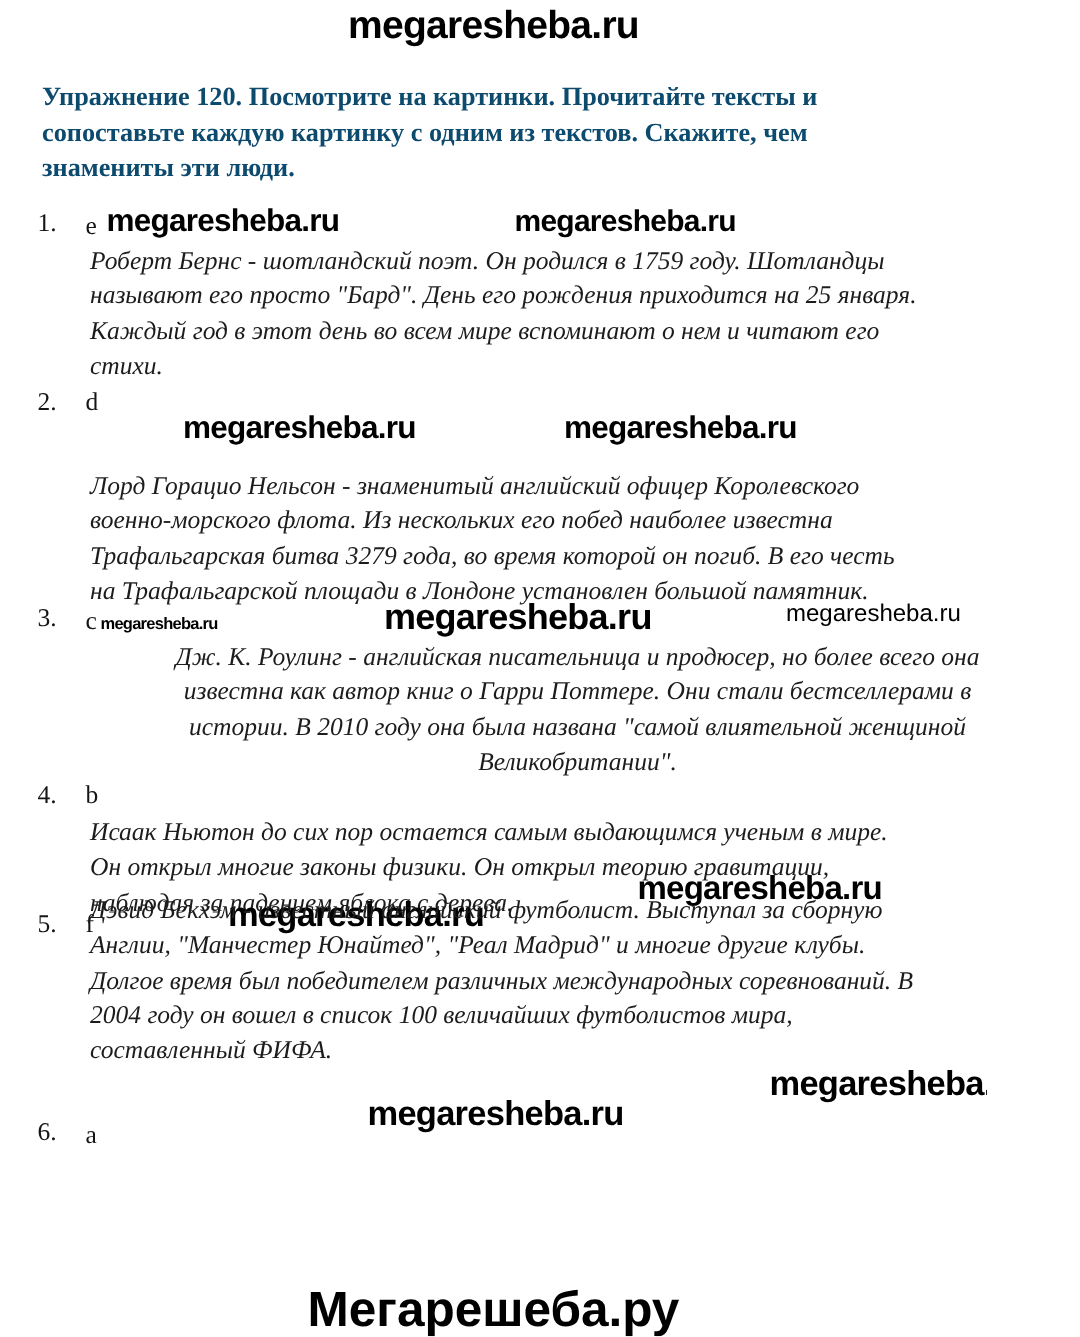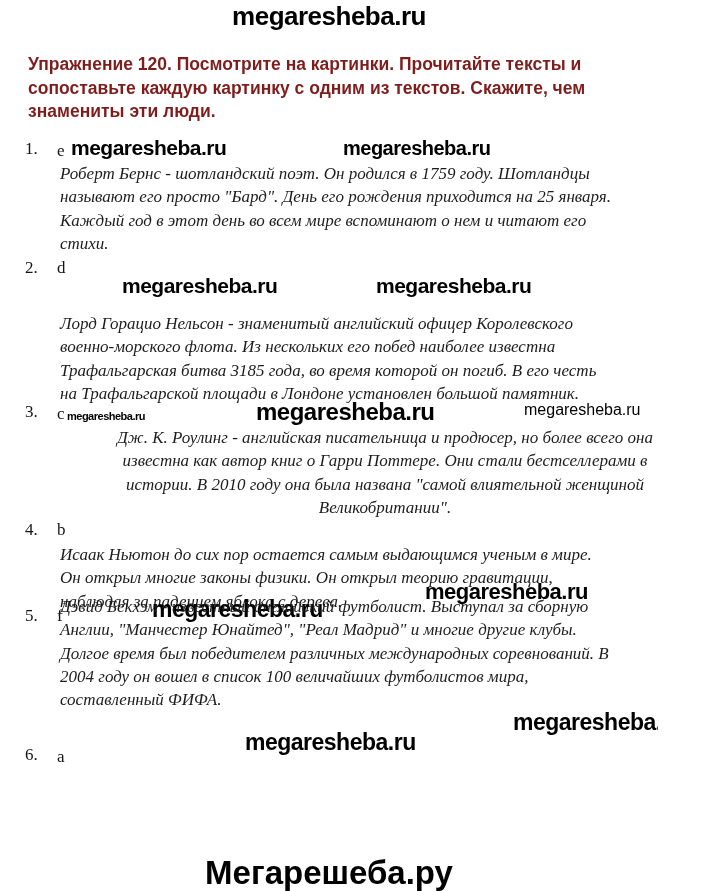--- a/index.html
+++ b/index.html
@@ -37,25 +37,25 @@
     font-weight: bold;
     font-size: 26px;
     letter-spacing: -0.5px;
     color: #000000;
   }
 
   .exercise-heading {
     position: absolute;
     left: 28px; top: 53px;
     width: 640px;
-    font-family: Liberation Sans, sans-serif;
+    font-family: Liberation Serif, serif;
     font-weight: bold;
     font-size: 17.5px;
     line-height: 23.5px;
-    color: #7f1d1d;
+    color: #0c4a6e;
     white-space: pre-line;
   }
 
   .item-num, .item-letter {
     position: absolute;
     font-family: "Liberation Serif", serif;
     font-size: 17px;
     color: #151515;
   }
 
@@ -100,21 +100,21 @@
 называют его просто "Бард". День его рождения приходится на 25 января.
 Каждый год в этот день во всем мире вспоминают о нем и читают его
 стихи.</div>
 
   <span class="item-num abs" style="left:25px; top:258px;">2.</span>
   <span class="item-letter abs" style="left:57px; top:258px;">d</span>
   <span class="wm" style="left:122px; top:274px; font-size:21px;">megaresheba.ru</span>
   <span class="wm" style="left:376px; top:274px; font-size:21px;">megaresheba.ru</span>
   <div class="item-text" style="top:312px;">Лорд Горацио Нельсон - знаменитый английский офицер Королевского
 военно-морского флота. Из нескольких его побед наиболее известна
-Трафальгарская битва 3185 года, во время которой он погиб. В его честь
+Трафальгарская битва 3279 года, во время которой он погиб. В его честь
 на Трафальгарской площади в Лондоне установлен большой памятник.</div>
 
   <span class="item-num abs" style="left:25px; top:402px;">3.</span>
   <span class="item-letter abs" style="left:57px; top:404px;">c</span>
   <span class="wm" style="left:67px; top:410px; font-size:11px;">megaresheba.ru</span>
   <span class="wm" style="left:256px; top:398px; font-size:24px;">megaresheba.ru</span>
   <span class="wm wm-normal" style="left:524px; top:401px; font-size:16px;">megaresheba.ru</span>
   <div class="item-text" style="top:426px;text-align:center;">Дж. К. Роулинг - английская писательница и продюсер, но более всего она
 известна как автор книг о Гарри Поттере. Они стали бестселлерами в
 истории. В 2010 году она была названа "самой влиятельной женщиной

